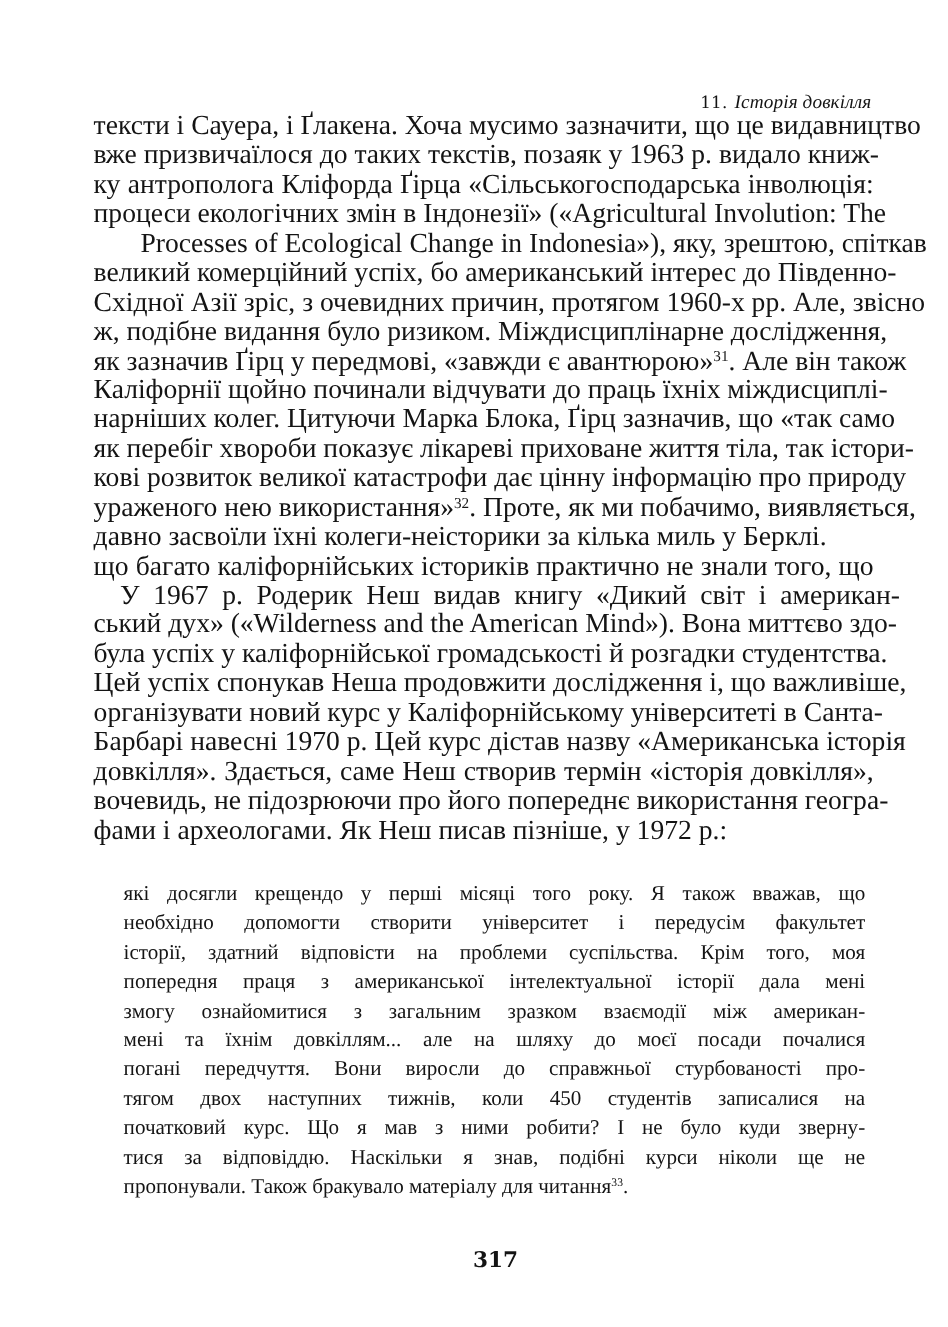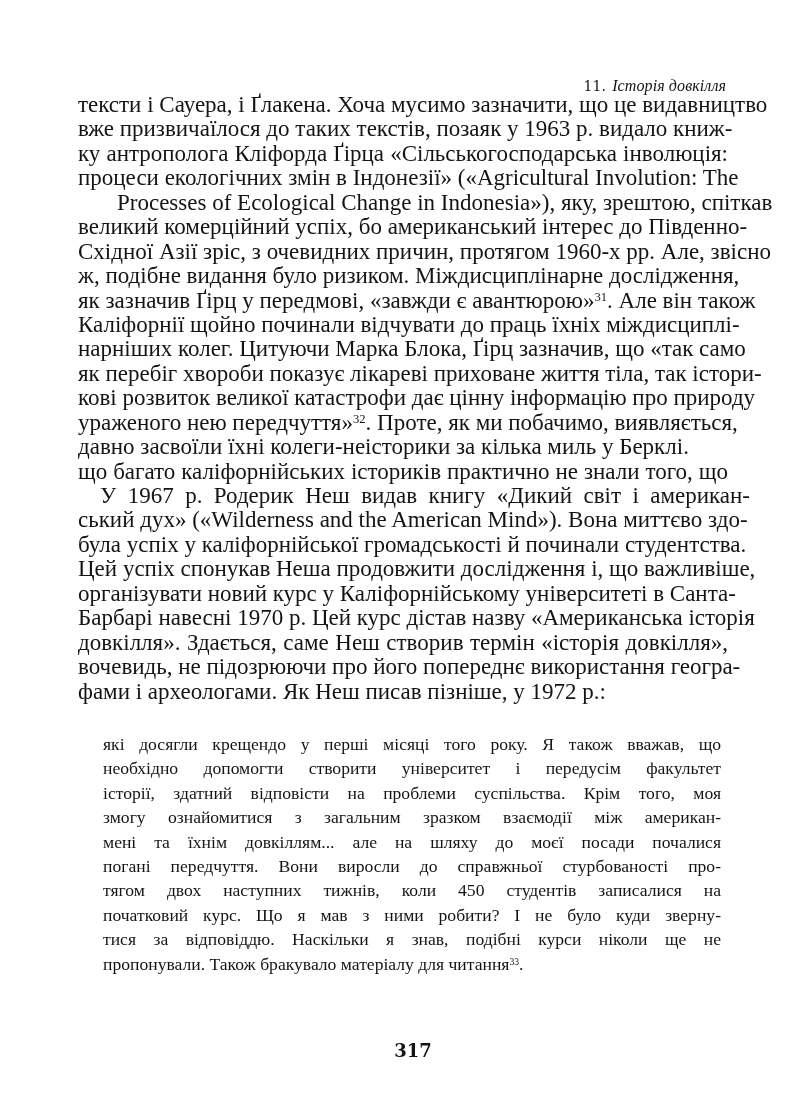--- a/index.html
+++ b/index.html
@@ -50,38 +50,39 @@
     <span class="line" style="width: 650px; display: block;"><span>процеси екологічних змін в Індонезії» («Agricultural Involution: The</span></span>
     <span class="line" style="width: 650px; display: block; margin-left: 39px;"><span>Processes of Ecological Change in Indonesia»), яку, зрештою, спіткав</span></span>
     <span class="line" style="width: 650px; display: block;"><span>великий комерційний успіх, бо американський інтерес до Південно-</span></span>
     <span class="line" style="width: 650px; display: block;"><span>Східної Азії зріс, з очевидних причин, протягом 1960-х рр. Але, звісно</span></span>
     <span class="line" style="width: 650px; display: block;"><span>ж, подібне видання було ризиком. Міждисциплінарне дослідження,</span></span>
     <span class="line" style="width: 650px; display: block;"><span>як зазначив Ґірц у передмові, «завжди є авантюрою»</span><sup>31</sup><span>. Але він також</span></span>
     <span class="line" style="width: 650px; display: block;"><span>Каліфорнії щойно починали відчувати до праць їхніх міждисциплі-</span></span>
     <span class="line" style="width: 650px; display: block;"><span>нарніших колег. Цитуючи Марка Блока, Ґірц зазначив, що «так само</span></span>
     <span class="line" style="width: 650px; display: block;"><span>як перебіг хвороби показує лікареві приховане життя тіла, так істори-</span></span>
     <span class="line" style="width: 650px; display: block;"><span>кові розвиток великої катастрофи дає цінну інформацію про природу</span></span>
-    <span class="line" style="width: 650px; display: block;"><span>ураженого нею передчуття»</span><sup>32</sup><span>. Проте, як ми побачимо, виявляється,</span></span>
+    <span class="line" style="width: 650px; display: block;"><span>ураженого нею використання»</span><sup>32</sup><span>. Проте, як ми побачимо, виявляється,</span></span>
     <span class="line last" style="width: 650px; display: block;"><span>давно засвоїли їхні колеги-неісторики за кілька миль у Берклі.</span></span>
     <span class="line" style="width: 650px; display: block;"><span>що багато каліфорнійських істориків практично не знали того, що</span></span>
     <span class="line indent" style="width: 650px; display: block;"><span>У 1967 р. Родерик Неш видав книгу «Дикий світ і американ-</span></span>
     <span class="line" style="width: 650px; display: block;"><span>ський дух» («Wilderness and the American Mind»). Вона миттєво здо-</span></span>
-    <span class="line" style="width: 650px; display: block;"><span>була успіх у каліфорнійської громадськості й починали студентства.</span></span>
+    <span class="line" style="width: 650px; display: block;"><span>була успіх у каліфорнійської громадськості й розгадки студентства.</span></span>
     <span class="line" style="width: 650px; display: block;"><span>Цей успіх спонукав Неша продовжити дослідження і, що важливіше,</span></span>
     <span class="line" style="width: 650px; display: block;"><span>організувати новий курс у Каліфорнійському університеті в Санта-</span></span>
     <span class="line" style="width: 650px; display: block;"><span>Барбарі навесні 1970 р. Цей курс дістав назву «Американська історія</span></span>
     <span class="line" style="width: 650px; display: block;"><span>довкілля». Здається, саме Неш створив термін «історія довкілля»,</span></span>
     <span class="line" style="width: 650px; display: block;"><span>вочевидь, не підозрюючи про його попереднє використання геогра-</span></span>
     <span class="line last" style="width: 650px; display: block;"><span>фами і археологами. Як Неш писав пізніше, у 1972 р.:</span></span>
   </div>
 
 <div class="quote" id="quote">
     <span class="qline" style="width: 618px; display: block;"><span>які досягли крещендо у перші місяці того року. Я також вважав, що</span></span>
     <span class="qline" style="width: 618px; display: block;"><span>необхідно допомогти створити університет і передусім факультет</span></span>
     <span class="qline" style="width: 618px; display: block;"><span>історії, здатний відповісти на проблеми суспільства. Крім того, моя</span></span>
+    <span class="qline" style="width: 618px; display: block;"><span>попередня праця з американської інтелектуальної історії дала мені</span></span>
     <span class="qline" style="width: 618px; display: block;"><span>змогу ознайомитися з загальним зразком взаємодії між американ-</span></span>
     <span class="qline" style="width: 618px; display: block;"><span>мені та їхнім довкіллям... але на шляху до моєї посади почалися</span></span>
     <span class="qline" style="width: 618px; display: block;"><span>погані передчуття. Вони виросли до справжньої стурбованості про-</span></span>
     <span class="qline" style="width: 618px; display: block;"><span>тягом двох наступних тижнів, коли 450 студентів записалися на</span></span>
     <span class="qline" style="width: 618px; display: block;"><span>початковий курс. Що я мав з ними робити? І не було куди зверну-</span></span>
     <span class="qline" style="width: 618px; display: block;"><span>тися за відповіддю. Наскільки я знав, подібні курси ніколи ще не</span></span>
     <span class="qline last" style="width: 618px; display: block;"><span>пропонували. Також бракувало матеріалу для читання</span><sup>33</sup><span>.</span></span>
   </div>
 
 <div class="page-number">317</div>

